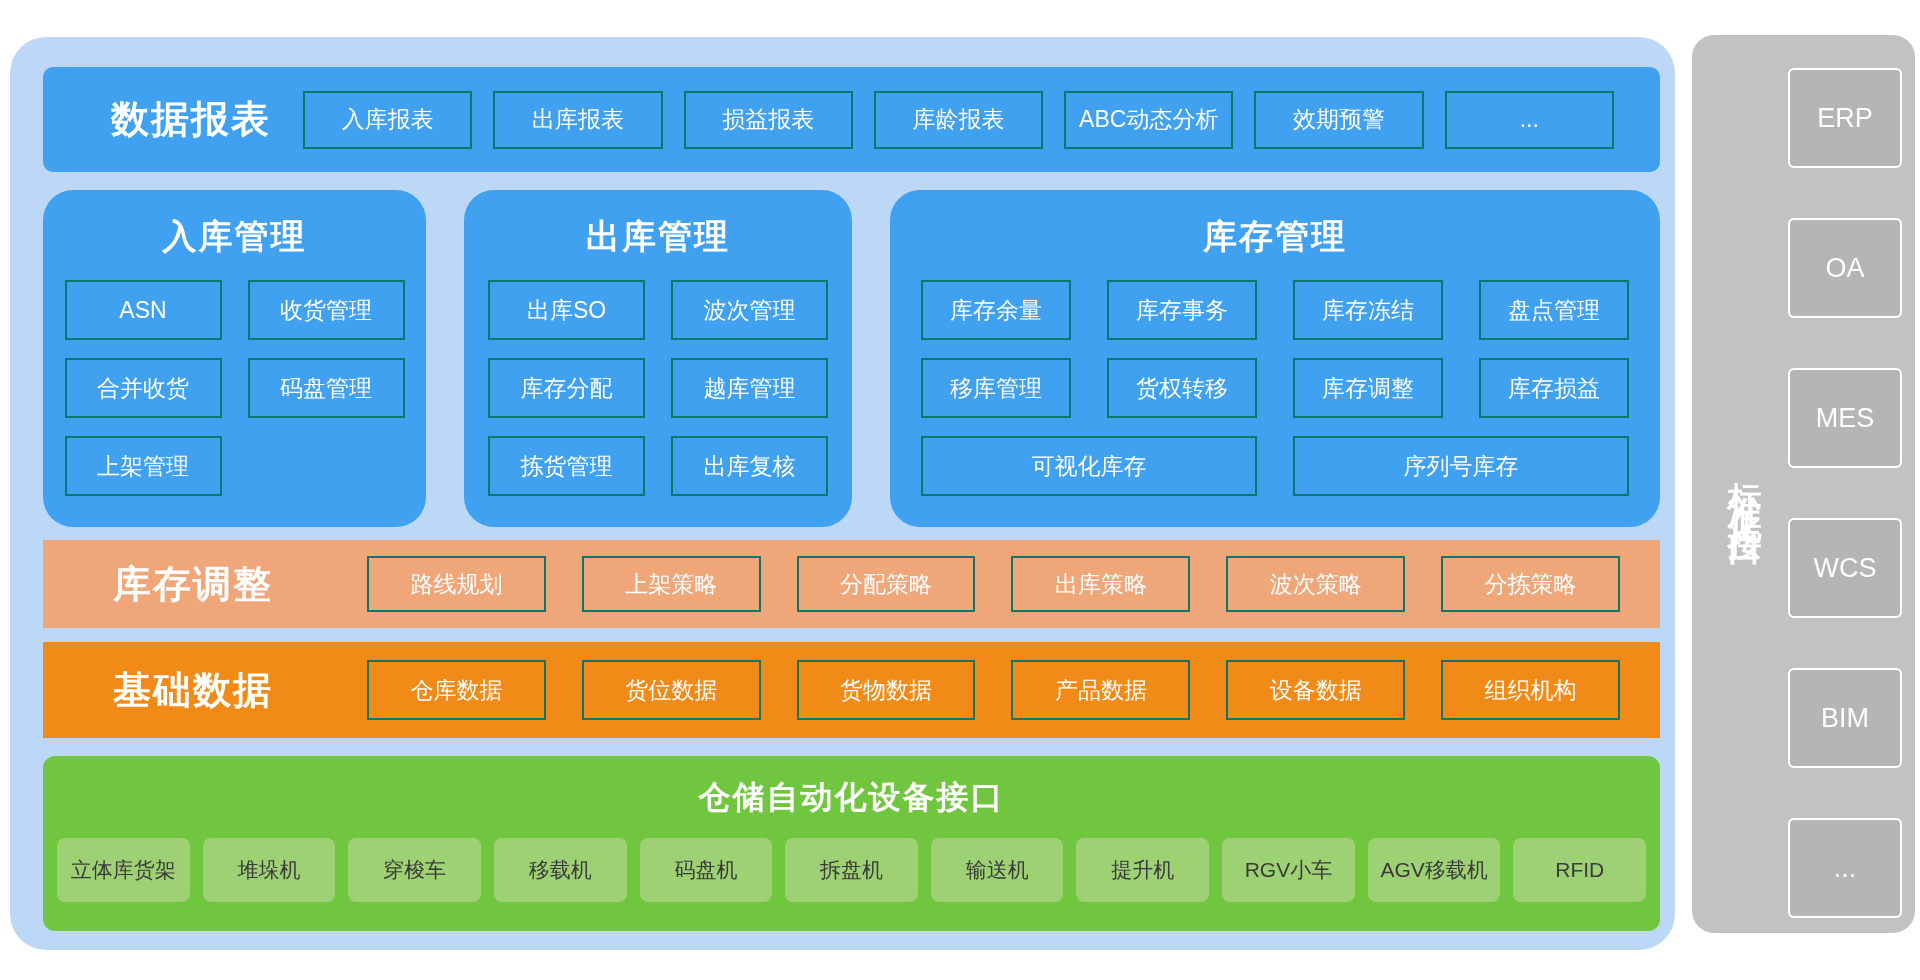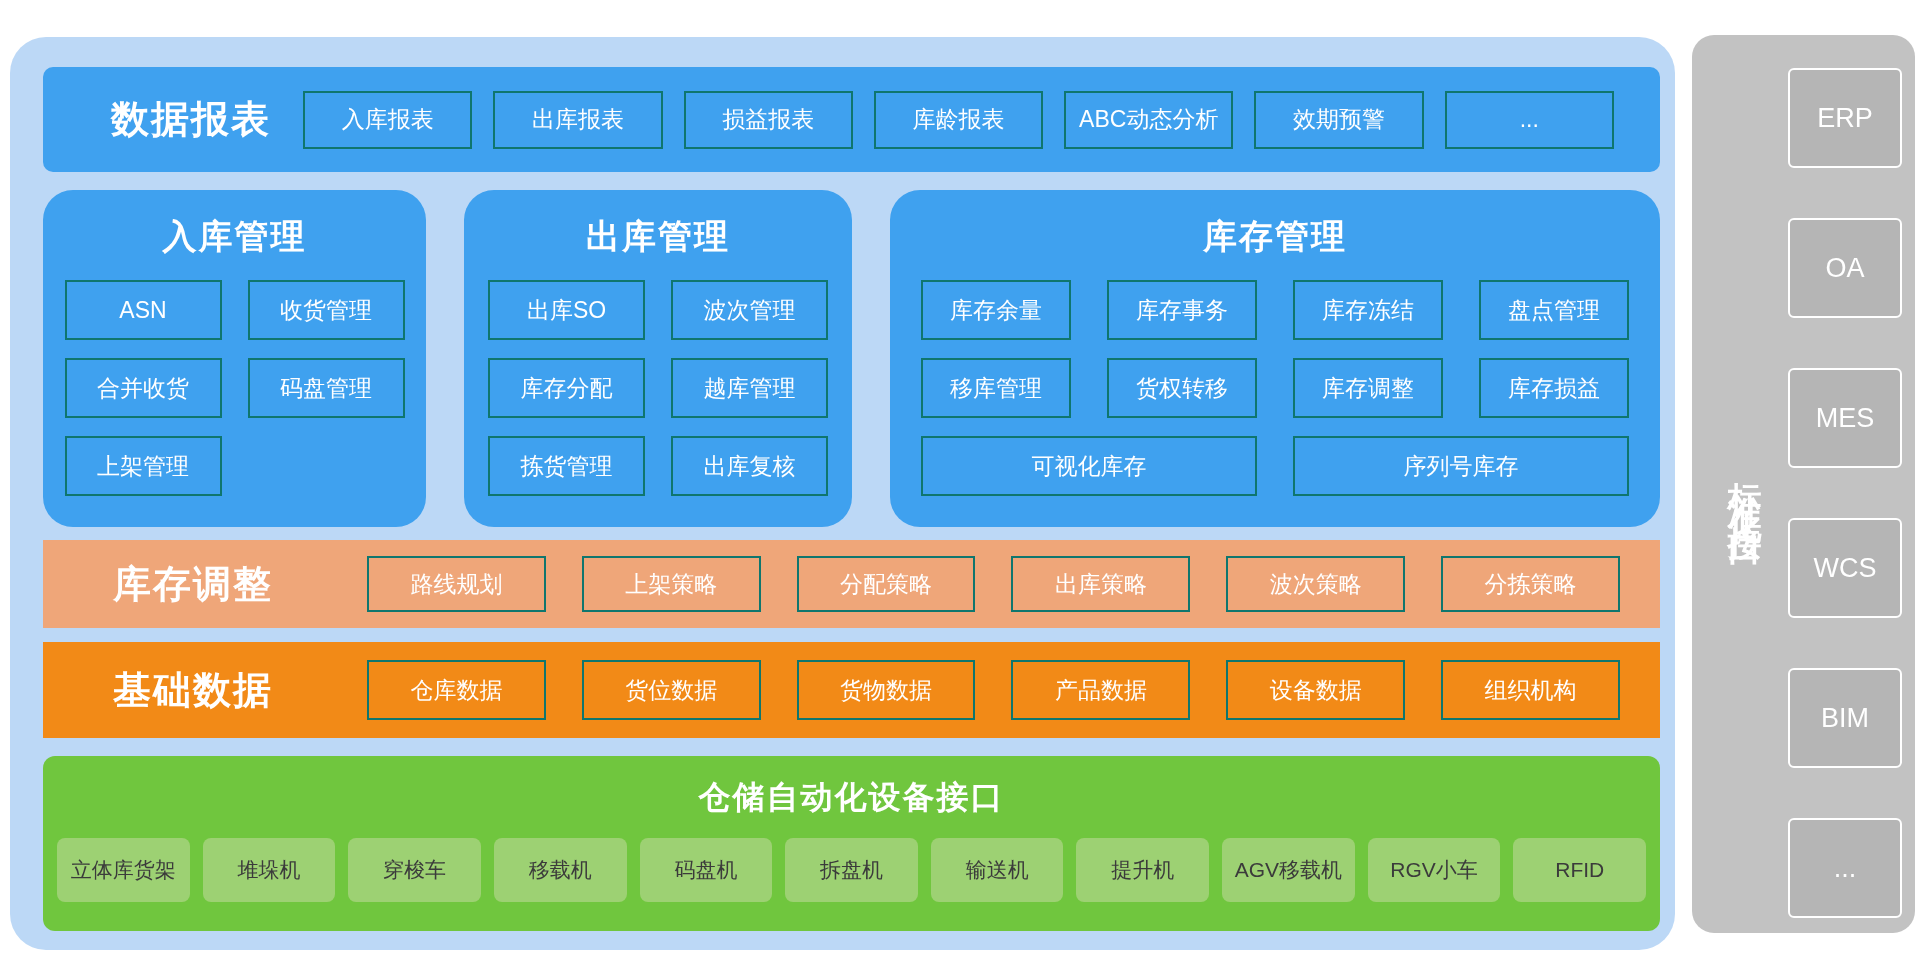--- a/index.html
+++ b/index.html
@@ -190,22 +190,22 @@
     <div class="chips">
 
     <div class="device-chip">立体库货架</div>
         <div class="device-chip">堆垛机</div>
         <div class="device-chip">穿梭车</div>
         <div class="device-chip">移载机</div>
         <div class="device-chip">码盘机</div>
         <div class="device-chip">拆盘机</div>
         <div class="device-chip">输送机</div>
         <div class="device-chip">提升机</div>
+        <div class="device-chip">RGV小车</div>
         <div class="device-chip">AGV移载机</div>
-        <div class="device-chip">RGV小车</div>
         <div class="device-chip">RFID</div>
       </div>
   </div>
 
 </div>
 
 <div class="sidebar">
   <div class="sidebar-title">标准化接口</div>
   <div style="display:contents">
     

